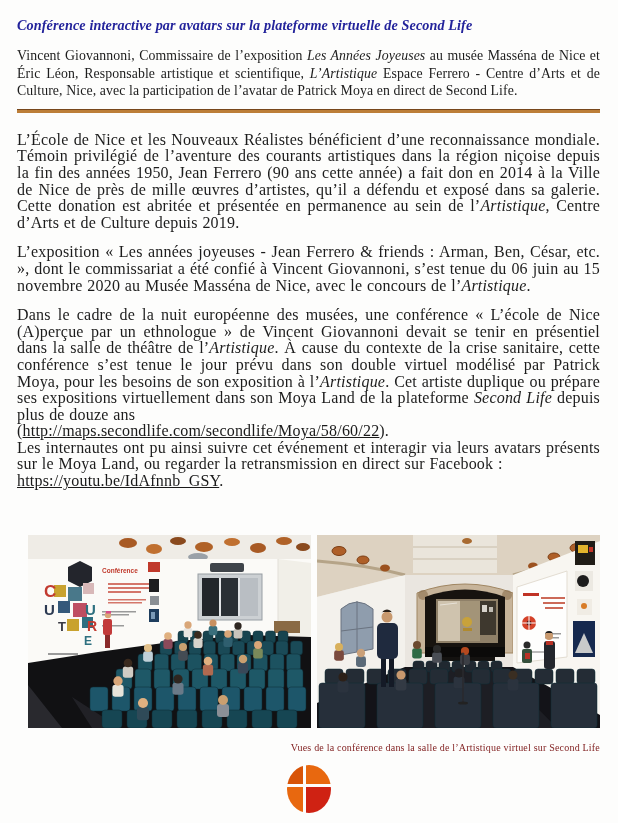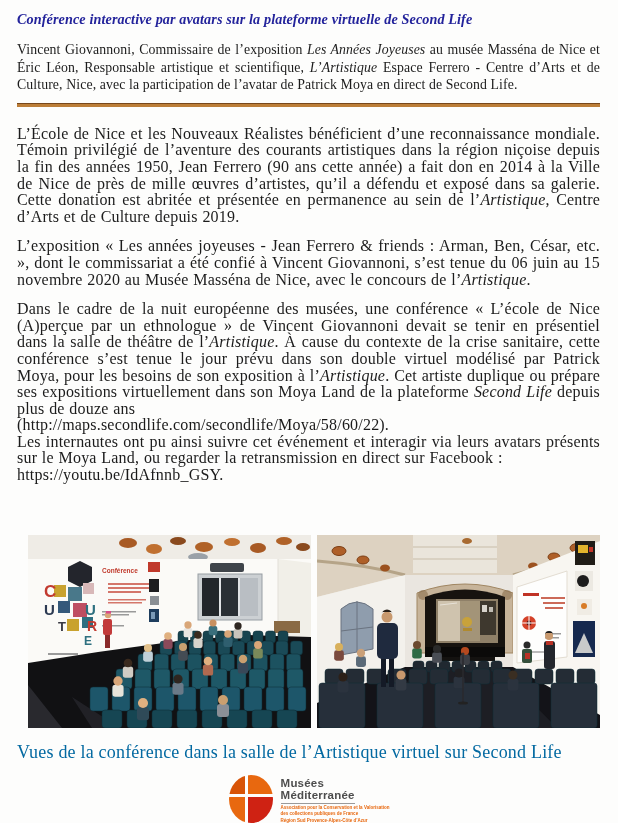--- a/index.html
+++ b/index.html
@@ -1,32 +1,32 @@
 <!DOCTYPE html>
 <html style="--title-blue: #23239B; --rule-orange: #BC7E38; --link-color: #1A1A1A; --logo-orange: #E8680F; --logo-orange-dark: #D85407; --logo-red: #CF2213;"><head>
 <meta charset="utf-8">
 <style>
   html,body{margin:0;padding:0;background:#fdfdfc;width:618px;height:823px;overflow:hidden;}
   body{font-family:"Liberation Serif","DejaVu Serif",serif;color:#1c1c1c;}
   .page{padding:8px 18px 0 17px;width:583px;}
   .text-zone{height:527px;overflow:hidden;}
   .title{font-size:14.2px;font-weight:bold;font-style:italic;color:var(--title-blue,#23239B);
-         margin:2px 0 13px 0;line-height:18px;letter-spacing:.1px;}
+         margin:8px 0 13px 0;line-height:18px;letter-spacing:.1px;}
   .intro{font-size:13.8px;font-weight:normal;line-height:17.6px;text-align:justify;
          margin:0 0 9px 0;letter-spacing:.1px;}
   .rule{height:3px;background:var(--rule-orange,#BC7E38);border-top:1px solid #77471B;
         margin:6px -8px 19px -8px;}
   .para{font-size:16px;line-height:16.6px;text-align:justify;margin:0 0 13px 0;
         letter-spacing:.2px;word-spacing:.5px;}
   .para:last-child{margin-bottom:0;}
   .it{font-style:italic;}
-  .lnk{color:var(--link-color,#1A1A1A);cursor:pointer;margin-top:30px;}
+  .lnk{color:var(--link-color,#1A1A1A);text-decoration:underline;cursor:pointer;margin-top:30px;}
   .images-row{display:flex;gap:6px;padding:0 0 0 11px;}
   .images-row svg{display:block;background:#f6f4f1;}
-  .caption{margin-top:14px;text-align:left;font-size:18px;color:#0369a1;letter-spacing:.2px;}
+  .caption{margin-top:14px;text-align:right;font-size:10px;color:#7f1d1d;letter-spacing:.2px;}
   .logo{margin-top:11px;display:flex;justify-content:center;align-items:flex-start;gap:7px;}
   .logo-text{padding-top:4px;}
   .logo-name{font-family:"Liberation Sans","DejaVu Sans",sans-serif;font-weight:bold;
              font-size:11.5px;line-height:11.5px;color:#4d4d4d;letter-spacing:.2px;}
   .logo-name-block{border-bottom:1px solid #9a9a9a;display:inline-block;padding-bottom:2px;}
   .logo-tagline{font-family:"Liberation Sans","DejaVu Sans",sans-serif;font-size:4.5px;
                 line-height:5.4px;color:var(--logo-orange,#E8680F);margin-top:1px;font-weight:bold;}
   .q-or{fill:var(--logo-orange,#E8680F);} .q-ord{fill:var(--logo-orange-dark,#D85407);}
   .q-rd{fill:var(--logo-red,#CF2213);}
   svg text{font-family:"Liberation Sans","DejaVu Sans",sans-serif;}
@@ -381,24 +381,15 @@
             <ellipse cx="23" cy="25" rx="22" ry="24"></ellipse>
           </clipPath>
         </defs>
       <g clip-path="url(#lc)">
         <rect x="0" y="0" width="17" height="20" class="q-ord"></rect>
         <rect x="20" y="0" width="26" height="20" class="q-or"></rect>
         <rect x="0" y="23" width="17" height="27" class="q-or"></rect>
         <rect x="20" y="23" width="26" height="27" class="q-rd"></rect>
       </g>
     </svg>
-    <div class="logo-text">
-      <div class="logo-name-block">
-        <div class="logo-name">Musées</div>
-        <div class="logo-name">Méditerranée</div>
-      </div>
-      <div class="logo-tagline">Association pour la Conservation et la Valorisation</div>
-      <div class="logo-tagline">des collections publiques de France</div>
-      <div class="logo-tagline">Région Sud Provence-Alpes-Côte d’Azur</div>
-    </div>
   </div>
 
 </div>
 
 </body></html>

